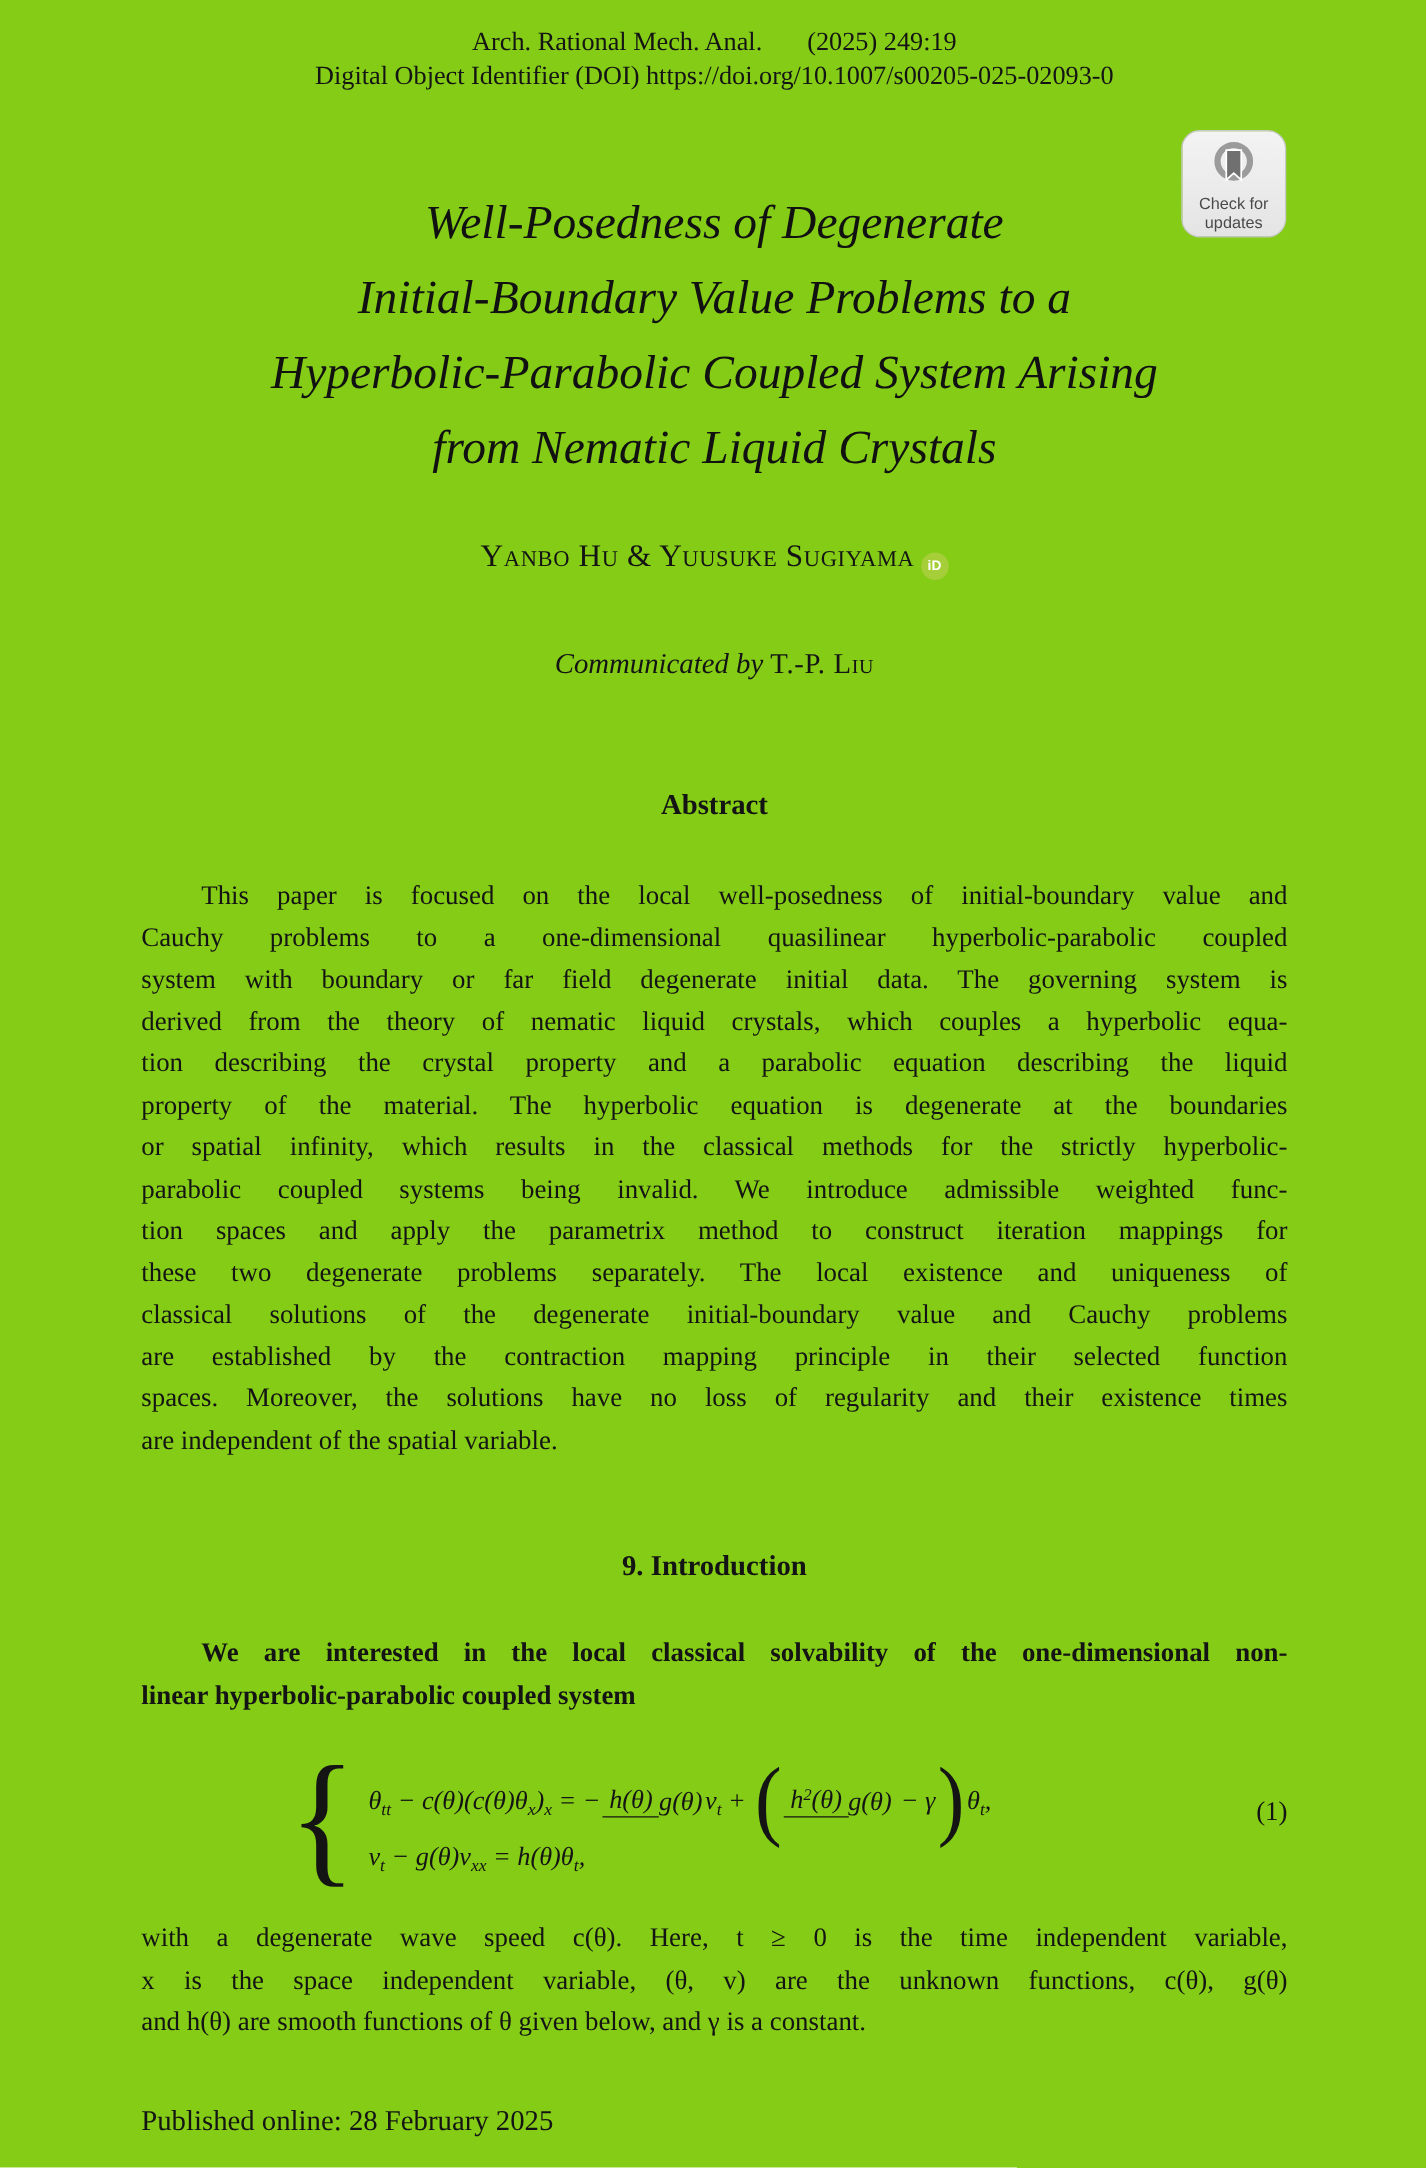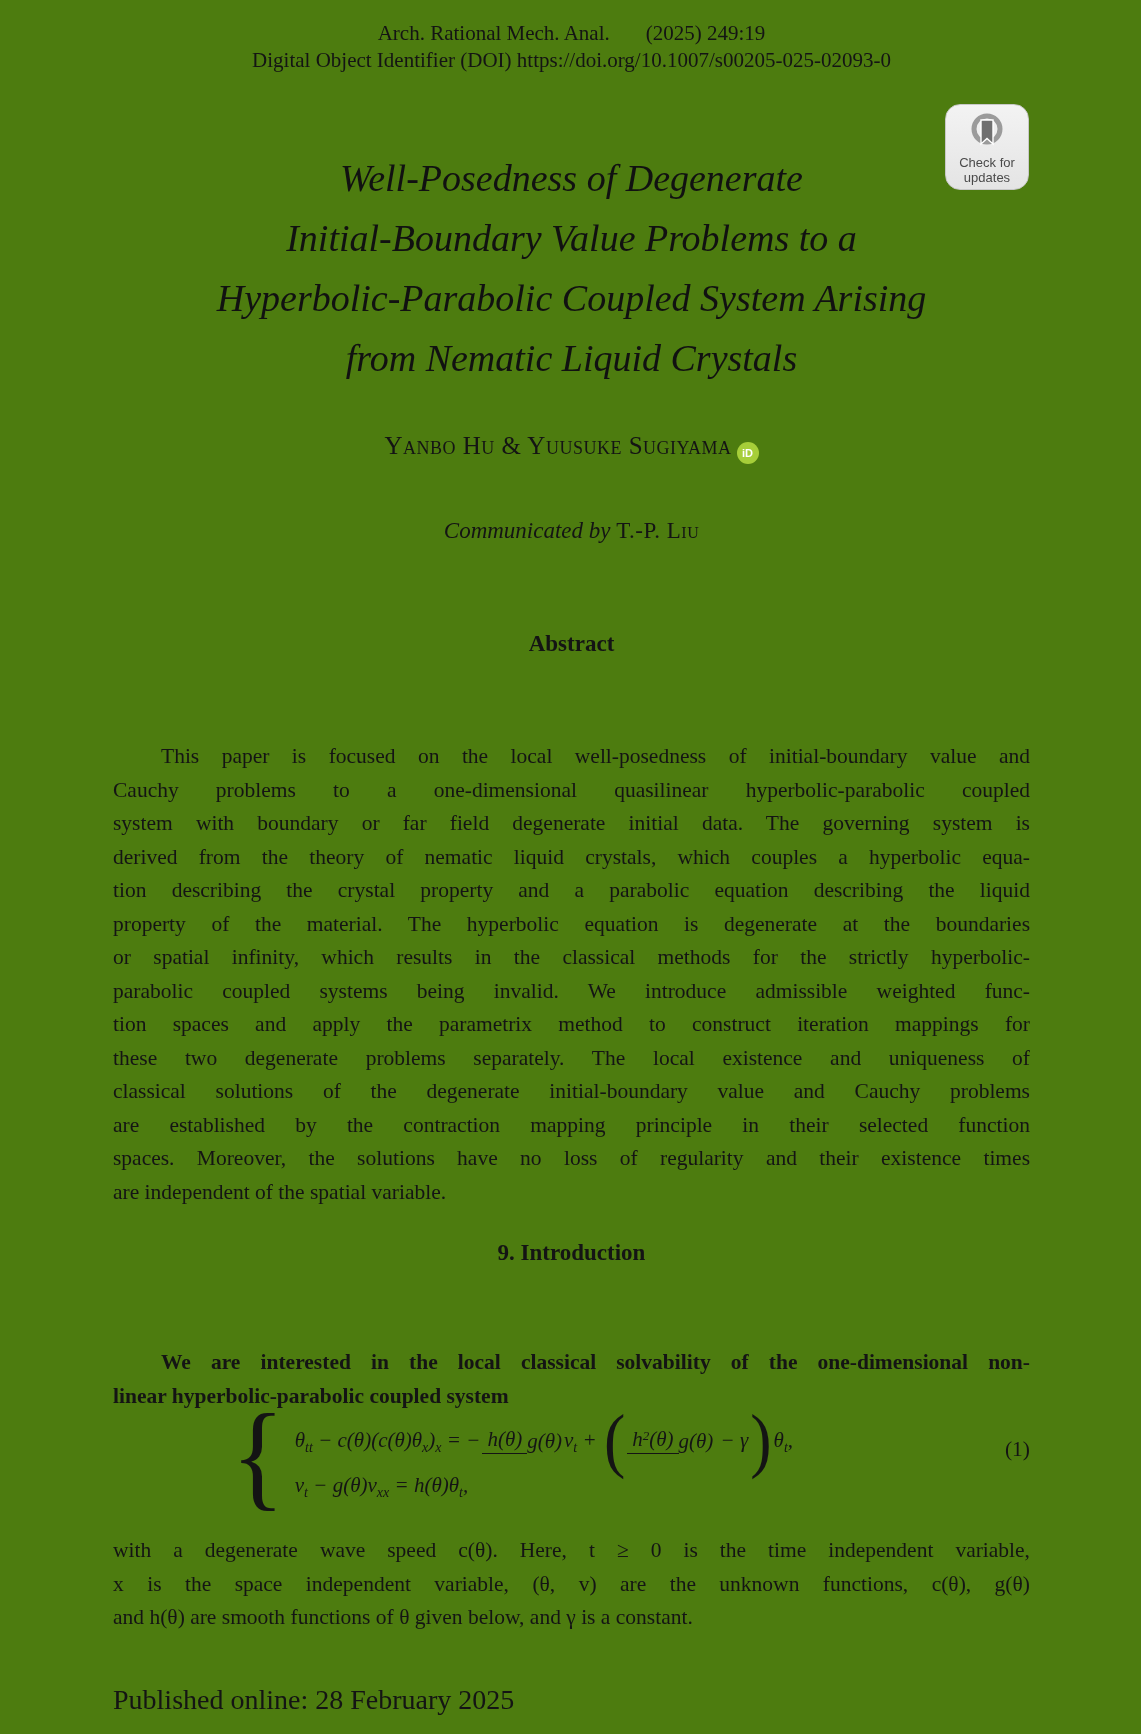--- a/index.html
+++ b/index.html
@@ -1,21 +1,21 @@
 <!DOCTYPE html>
 <html><head>
 <meta charset="utf-8">
 <style>
   html,body{margin:0;padding:0;background:#ffffff;}
   body{
     width:1141px;height:1734px;
     font-family:"Liberation Serif","DejaVu Serif",serif;
     color:#141414;
   }
-  .page{position:relative;width:1141px;height:1734px;overflow:hidden;background:#4d7c0f;}
+  .page{position:relative;width:1141px;height:1734px;overflow:hidden;background:#84cc16;}
 
   
   .jheader{position:absolute;top:20px;left:113px;width:917px;text-align:center;
            font-size:21px;line-height:27px;}
   .jheader .issue{margin-left:36px;}
 
   
   .badge{position:absolute;left:945px;top:104px;width:84px;height:86px;
          background:linear-gradient(#f3f3f3,#e4e4e4);
          border:1px solid #c8c8c8;border-radius:15px;
@@ -42,21 +42,21 @@
   
   .shead{position:absolute;left:113px;width:917px;text-align:center;
          font-size:23px;font-weight:bold;}
   .abs-head{top:631px;}
   .intro-head{top:1240px;}
 
   
   .para{position:absolute;left:113px;width:917px;font-size:21.5px;}
   .pline{line-height:33.5px;text-align:justify;text-align-last:justify;white-space:nowrap;}
   .pline.last{text-align-last:left;}
-  .pline.indent{text-indent:48px;margin-top:40px;}
+  .pline.indent{text-indent:48px;}
   .abs-body{top:700px;}
   .intro-body{top:1306px;font-weight:bold;}
   .after-eq{top:1534px;}
 
   
   .eqwrap{position:absolute;top:1405px;left:113px;width:917px;height:120px;}
   .eqflex{display:flex;align-items:center;margin-left:118px;}
   .brace{font-size:112px;line-height:100px;font-weight:normal;align-self:center;
          margin-right:10px;transform:scaleY(1.05);}
   .eqcol{display:flex;flex-direction:column;align-items:flex-start;gap:5px;}
@@ -64,21 +64,21 @@
   .mseg{white-space:pre;}
   .mseg sub{font-size:14px;font-style:italic;vertical-align:-5px;line-height:0;}
   .frac{display:inline-flex;flex-direction:row;align-items:center;line-height:24px;}
   .frac .num{border-bottom:1.5px solid #141414;padding:0 5px 2px 5px;}
   .frac .den{padding-top:2px;}
   .frac sup{font-size:13px;vertical-align:6px;line-height:0;}
   .bigp{font-size:64px;line-height:56px;transform:scaleY(1.12);align-self:center;font-style:normal;}
   .eqnum{position:absolute;right:0;top:32px;font-size:21.5px;}
 
   
-  .footer{position:absolute;top:1684px;left:113px;font-size:28px;}
+  .footer{position:absolute;top:1684px;left:113px;font-size:23px;}
 </style>
 </head>
 <body>
 
 <div class="page">
 
   <div class="jheader">
     <div><span>Arch. Rational Mech. Anal.</span><span class="issue">(2025) 249:19</span></div>
     <div>Digital Object Identifier (DOI) https://doi.org/10.1007/s00205-025-02093-0</div>
   </div>

